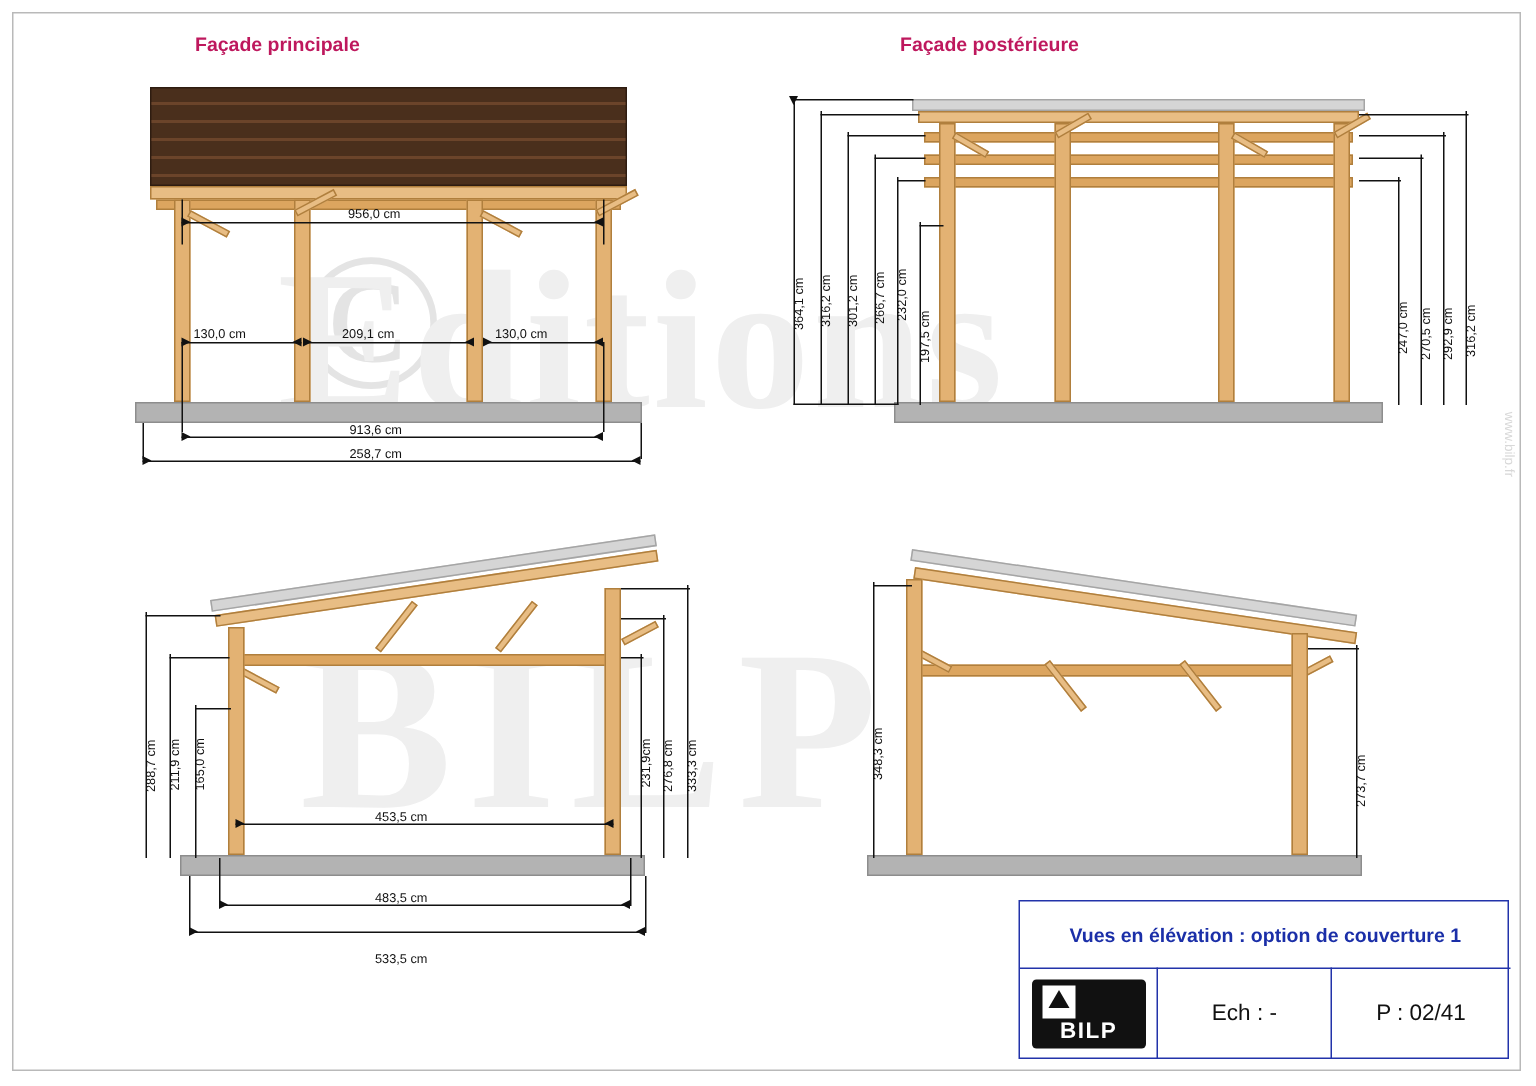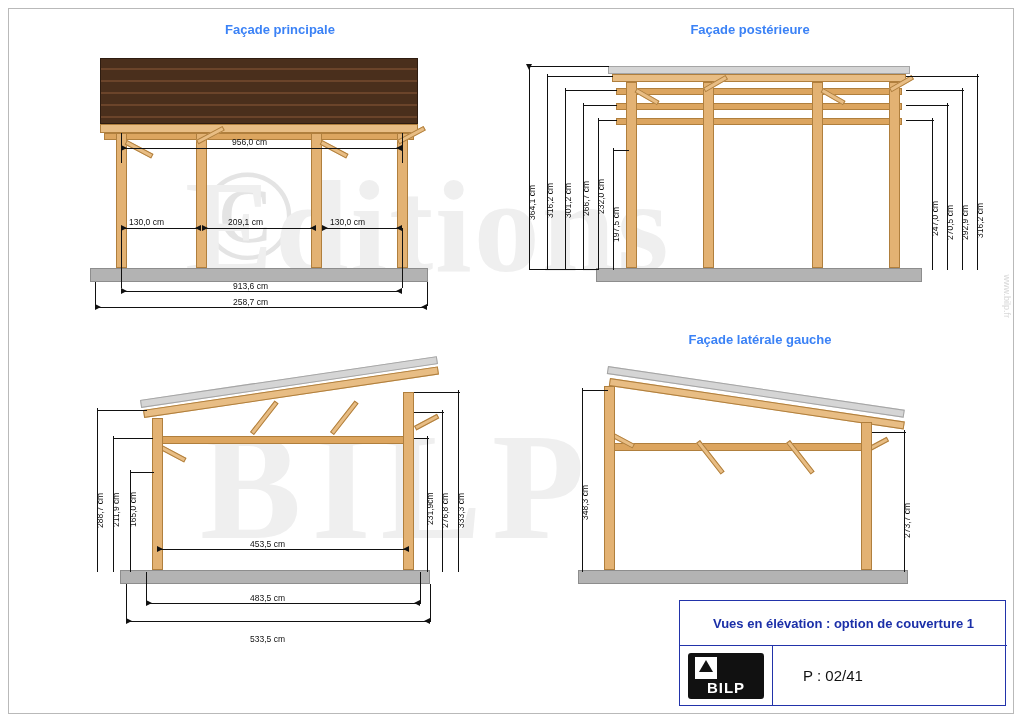--- a/index.html
+++ b/index.html
@@ -1,19 +1,19 @@
 <!DOCTYPE html>
 <html><head>
 <meta charset="utf-8">
 <style>
   html,body{margin:0;padding:0;background:#ffffff;}
   body{width:1024px;height:724px;font-family:"Liberation Sans",sans-serif;overflow:hidden;}
   #sheet{position:relative;width:1024px;height:724px;background:#fff;}
   .frame{position:absolute;left:8px;top:8px;width:1006px;height:706px;border:1px solid #b9b9b9;box-sizing:border-box;}
-  .view-title{position:absolute;font-weight:bold;font-size:13px;color:#3b82f6;text-align:center;white-space:nowrap;}
+  .view-title{position:absolute;font-weight:bold;font-size:13px;color:#be185d;text-align:left;white-space:nowrap;}
   .dim{position:absolute;font-size:8.5px;color:#111;white-space:nowrap;}
   .dim.vert{transform-origin:left top;}
   .wm{position:absolute;color:#efefef;font-weight:bold;pointer-events:none;user-select:none;}
   .wm1{left:185px;top:150px;font-size:132px;letter-spacing:2px;font-family:"Liberation Serif",serif;}
   .wm2{left:200px;top:400px;font-size:152px;letter-spacing:10px;font-family:"Liberation Serif",serif;}
   .wmc{position:absolute;left:198px;top:140px;font-size:130px;color:#e4e4e4;font-family:"Liberation Serif",serif;}
   .sideurl{position:absolute;right:12px;top:318px;font-size:9px;color:#d8d8d8;transform:rotate(90deg);transform-origin:right top;white-space:nowrap;}
   .ground{position:absolute;background:#b3b3b3;border:1px solid #8d8d8d;box-sizing:border-box;}
   .post{position:absolute;background:#e3b273;border:1px solid #b07f3d;box-sizing:border-box;}
   .beam{position:absolute;background:#e8bd84;border:1px solid #b07f3d;box-sizing:border-box;}
@@ -219,21 +219,20 @@
   <div class="arrowL" style="left:414px;top:600px;"></div>
   <div class="dim" style="left:250px;top:593px;">483,5 cm</div>
 
   <div class="lnv" style="left:126px;top:584px;height:38px;"></div>
   <div class="lnv" style="left:430px;top:584px;height:38px;"></div>
   <div class="ln" style="left:126px;top:621px;width:304px;"></div>
   <div class="arrowR" style="left:126px;top:618px;"></div>
   <div class="arrowL" style="left:424px;top:618px;"></div>
   <div class="dim" style="left:250px;top:634px;">533,5 cm</div>
 
-  <div class="view-title" style="left:610px;top:332px;width:300px;">Façade latérale gauche</div>
 
   <div class="roofgrey" style="left:608px;top:366px;width:300px;height:8px;transform:rotate(8.4deg);transform-origin:left top;"></div>
   <div class="beam" style="left:610px;top:378px;width:298px;height:8px;transform:rotate(8.4deg);transform-origin:left top;"></div>
   <div class="beam dk" style="left:612px;top:443px;width:260px;height:8px;"></div>
   <div class="beam" style="left:700px;top:440px;width:40px;height:5px;transform:rotate(52deg);transform-origin:left top;"></div>
   <div class="beam" style="left:790px;top:440px;width:40px;height:5px;transform:rotate(52deg);transform-origin:left top;"></div>
   <div class="beam" style="left:612px;top:432px;width:26px;height:5px;transform:rotate(28deg);transform-origin:left top;"></div>
   <div class="beam" style="left:862px;top:450px;width:28px;height:5px;transform:rotate(-28deg);transform-origin:left top;"></div>
 
   <div class="post" style="left:604px;top:386px;width:11px;height:184px;"></div>
@@ -252,16 +251,17 @@
   <div class="cart">
     <div class="cart-title">Vues en élévation : option de couverture 1</div>
     <div class="ln" style="left:0;top:44px;width:327px;background:#2233aa;"></div>
     <div class="cart-row">
       <div class="cart-cell logo-cell" style="border-left:none;">
         <div class="logo">
           <div class="logo-mark"></div>
           <div class="logo-text">BILP</div>
         </div>
       </div>
+      <div class="cart-cell" style="width:115px;">Ech : -</div>
       <div class="cart-cell" style="width:120px;">P : 02/41</div>
     </div>
   </div>
 </div>
 
 </body></html>

